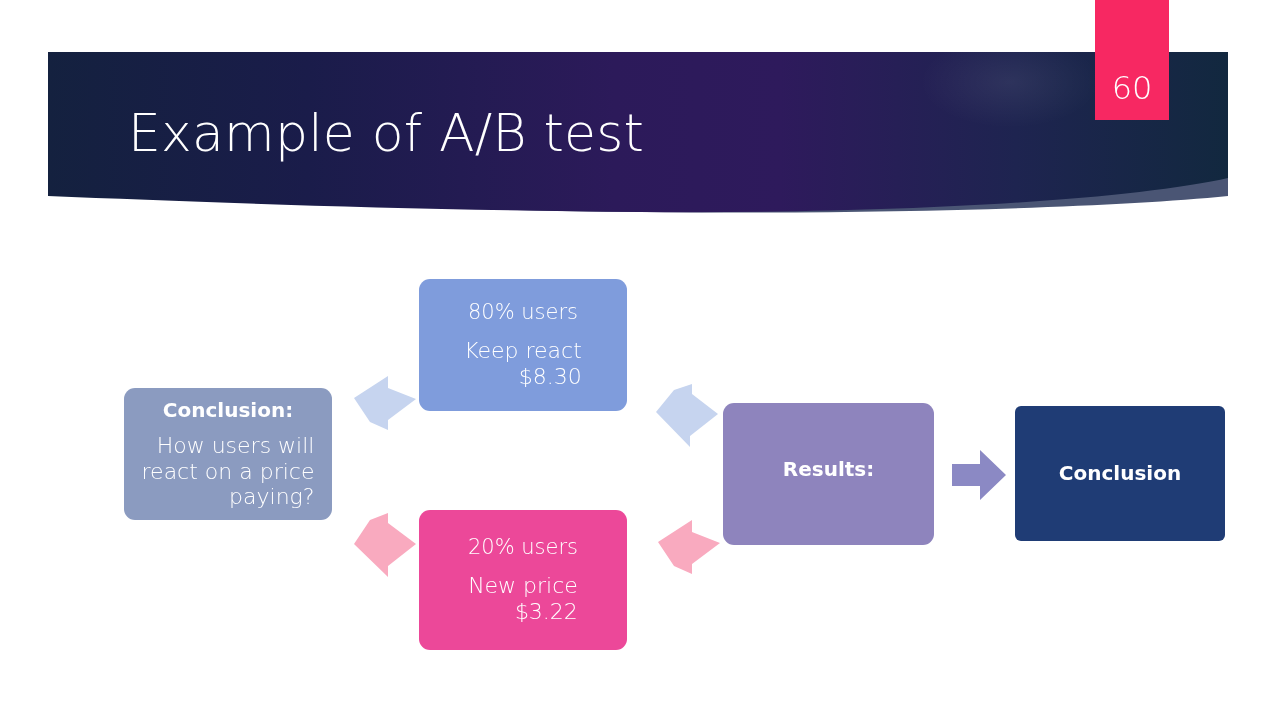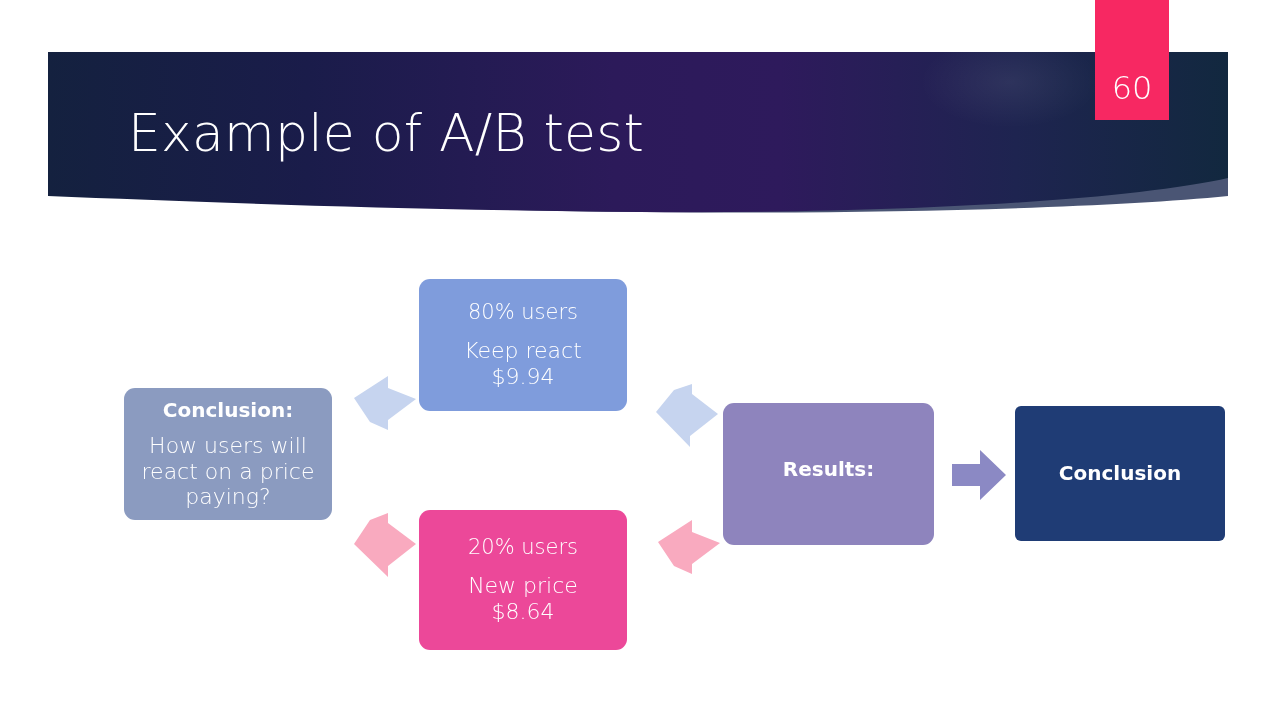--- a/index.html
+++ b/index.html
@@ -77,21 +77,21 @@
     height: 720px;
   }
 
   .node {
     position: absolute;
     box-sizing: border-box;
     display: flex;
     flex-direction: column;
     align-items: center;
     justify-content: center;
-    text-align: center;
+    text-align: right;
     color: #ffffff;
     padding: 8px 10px;
   }
   .node .heading {
     font-family: "DejaVu Sans", sans-serif;
     font-weight: bold;
     font-size: 20px;
     line-height: 1.25;
     margin-bottom: 10px;
   }
@@ -202,29 +202,29 @@
         <span class="l2">How users will</span>
         <span class="l2">react on a price</span>
         <span class="l2">paying?</span>
       </div>
     </div>
 
     <div class="node" id="node-variant-a">
       <div class="subhead">80% users</div>
       <div class="body">
         <span class="l2">Keep react</span>
-        <span class="l2">$9.94</span>
+        <span class="l2">$8.30</span>
       </div>
     </div>
 
     <div class="node" id="node-variant-b">
       <div class="subhead">20% users</div>
       <div class="body">
         <span class="l2">New price</span>
-        <span class="l2">$8.64</span>
+        <span class="l2">$3.22</span>
       </div>
     </div>
 
     <div class="node" id="node-results">
       <div class="heading">Results:</div>
     </div>
 
     <div class="node" id="node-conclusion">
       <div class="heading">Conclusion</div>
     </div>

